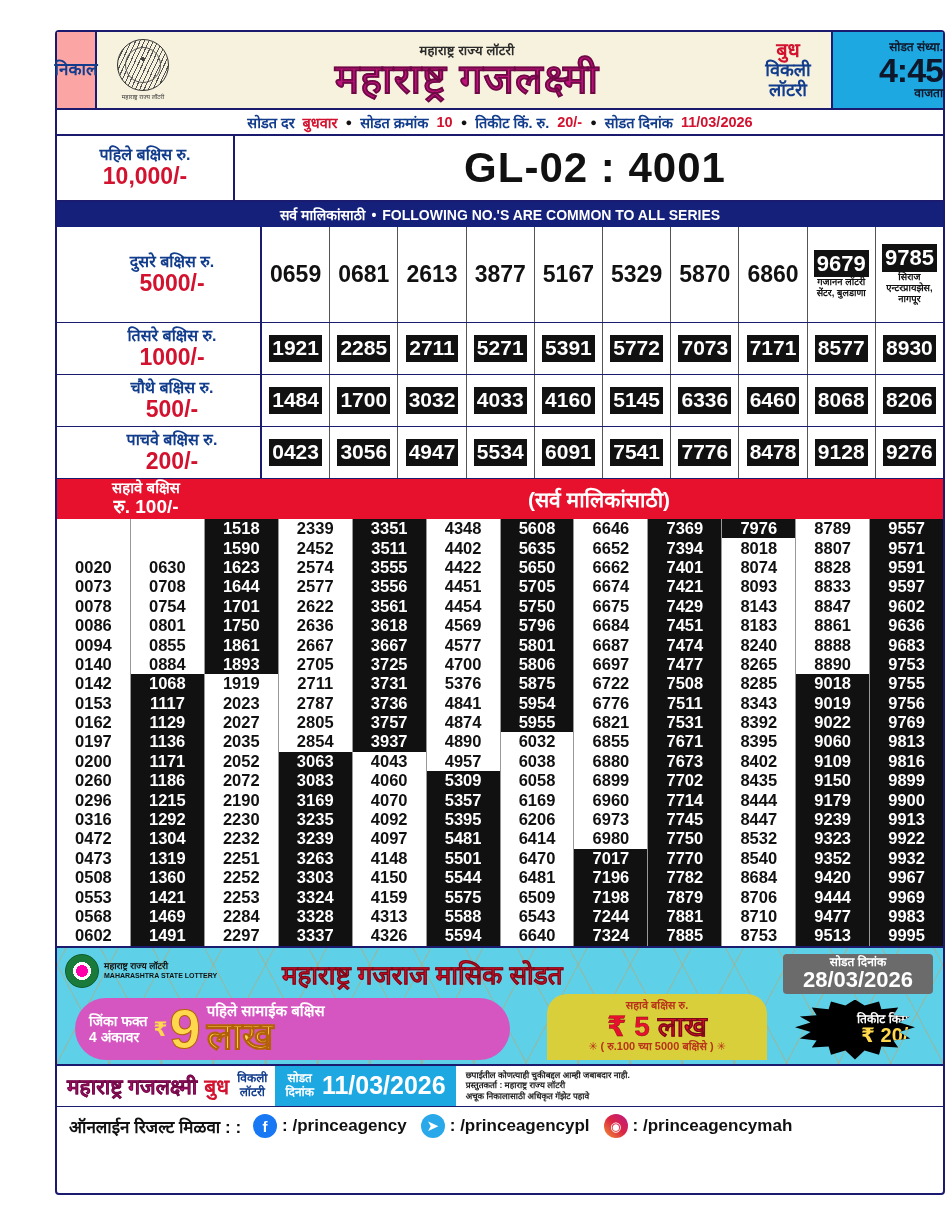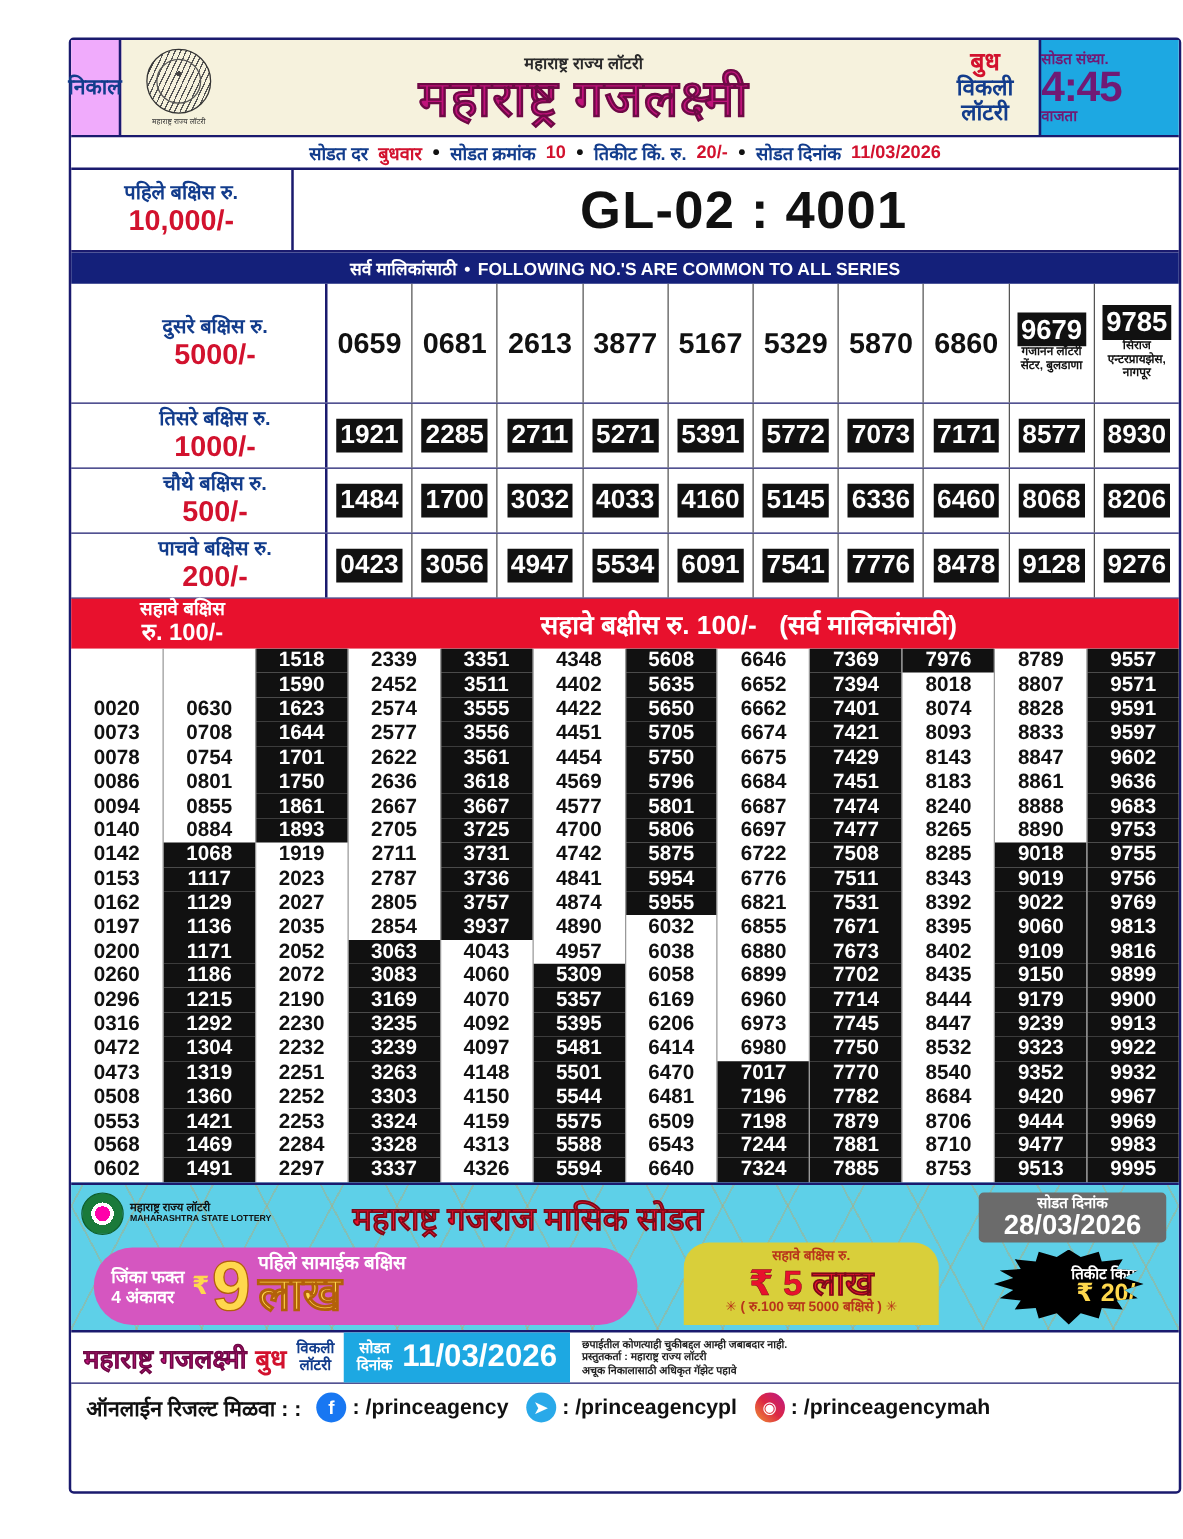--- a/index.html
+++ b/index.html
@@ -19,21 +19,21 @@
   }
 
   
   .hdr {
     display: flex; align-items: stretch;
     height: 78px;
     background: #f6f2dd;
     border-bottom: 2px solid #1a1a6e;
   }
   .nikal {
-    width: 40px; background: #f0abfc; color: #123c8c;
+    width: 40px; background: #fca5a5; color: #123c8c;
     display:flex; flex-direction:column; align-items:center; justify-content:center;
     font-weight: bold; font-size: 17px; line-height: 1.05;
     border-right: 2px solid #1a1a6e;
   }
   .emblem-wrap{ width: 92px; display:flex; flex-direction:column; align-items:center; justify-content:center; }
   .emblem {
     width: 52px; height: 52px; border-radius: 50%;
     border: 1.5px solid #333;
     background:
       radial-gradient(circle at 50% 38%, #444 0 2px, transparent 2px),
@@ -54,22 +54,22 @@
     -webkit-text-stroke: 0.6px #6d0a45;
   }
   .wk {
     width: 86px; display:flex;flex-direction:column;align-items:center;justify-content:center;
     line-height:1.08;
   }
   .wk .w1{font-size:20px;font-weight:bold;color:#d2122e;}
   .wk .w2{font-size:18px;font-weight:bold;color:#123c8c;}
   .wk .w3{font-size:18px;font-weight:bold;color:#123c8c;}
   .tmbox{
-    width:112px; background:#1da8e2; color:#701a75;
-    display:flex;flex-direction:column;align-items:flex-start;justify-content:center;
+    width:112px; background:#1da8e2; color:#0f172a;
+    display:flex;flex-direction:column;align-items:flex-end;justify-content:center;
     border-left:2px solid #1a1a6e; line-height:1.0;
   }
   .tmbox .lbl{font-size:12px;font-weight:bold;}
   .tmbox .big{font-size:34px;font-weight:bold;letter-spacing:-1px;}
   .tmbox .sub{font-size:12px;font-weight:bold;}
 
   
   .drawbar{
     height: 26px; display:flex; align-items:center; justify-content:center;
     gap:8px; background:#fff; border-bottom:2px solid #1a1a6e;
@@ -169,21 +169,21 @@
     position:absolute;left:18px;top:50px;width:435px;height:62px;
     background:#d556c0;border-radius:34px;display:flex;align-items:center;
   }
   .ad-pink .jk{font-size:14px;font-weight:bold;color:#fff;line-height:1.15;margin-left:14px;text-align:left;}
   .ad-pink .ru{font-size:20px;color:#ffd84d;font-weight:bold;margin:0 2px 0 6px;}
   .ad-pink .nine{font-size:56px;font-weight:bold;color:#ffd84d;line-height:1;-webkit-text-stroke:1px #b3600a;}
   .ad-pink .rr{margin-left:6px;line-height:1.0;}
   .ad-pink .rr .p1{font-size:15px;font-weight:bold;color:#fff;}
   .ad-pink .rr .p2{font-size:38px;font-weight:bold;color:#ffd84d;-webkit-text-stroke:1px #b3600a;line-height:.95;}
   .ad-yellow{
-    position:absolute;left:490px;top:46px;width:204px;height:66px;
+    position:absolute;left:490px;top:46px;width:220px;height:66px;
     background:#d9cf3a;border-radius:20px 20px 0 0;
     display:flex;flex-direction:column;align-items:center;justify-content:center;line-height:1.05;
   }
   .ad-yellow .y1{font-size:11px;font-weight:bold;color:#b8341a;}
   .ad-yellow .y2{font-size:28px;font-weight:bold;color:#e8112d;-webkit-text-stroke:.4px #7a0a18;}
   .ad-yellow .y3{font-size:11px;font-weight:bold;color:#b8341a;}
   .ad-date{
     position:absolute;right:10px;top:6px;width:150px;
     background:#6b6b6b;color:#fff;border-radius:4px;text-align:center;padding:2px 0 3px;
     line-height:1.05;
@@ -431,21 +431,20 @@
         </div>
       </div>
   </div>
 
   <div class="sixhdr">
     <div class="lft">
       <div class="a">सहावे बक्षिस</div>
       <div class="b">रु. 100/-</div>
     </div>
     <div class="rgt">
-      <span>सहावे बक्षीस रु. 100/-</span>
       <span>(सर्व मालिकांसाठी)</span>
     </div>
   </div>
 
   <div class="sixgrid" id="six-grid">
       <div class="scol">
         <div class="scell empty">0000</div>
         <div class="scell empty">0000</div>
         <div class="scell">0020</div>
         <div class="scell">0073</div>
@@ -566,21 +565,21 @@
       </div>
       <div class="scol">
         <div class="scell">4348</div>
         <div class="scell">4402</div>
         <div class="scell">4422</div>
         <div class="scell">4451</div>
         <div class="scell">4454</div>
         <div class="scell">4569</div>
         <div class="scell">4577</div>
         <div class="scell">4700</div>
-        <div class="scell">4742</div>
+        <div class="scell">5376</div>
         <div class="scell">4841</div>
         <div class="scell">4874</div>
         <div class="scell">4890</div>
         <div class="scell">4957</div>
         <div class="scell blk">5309</div>
         <div class="scell blk">5357</div>
         <div class="scell blk">5395</div>
         <div class="scell blk">5481</div>
         <div class="scell blk">5501</div>
         <div class="scell blk">5544</div>

